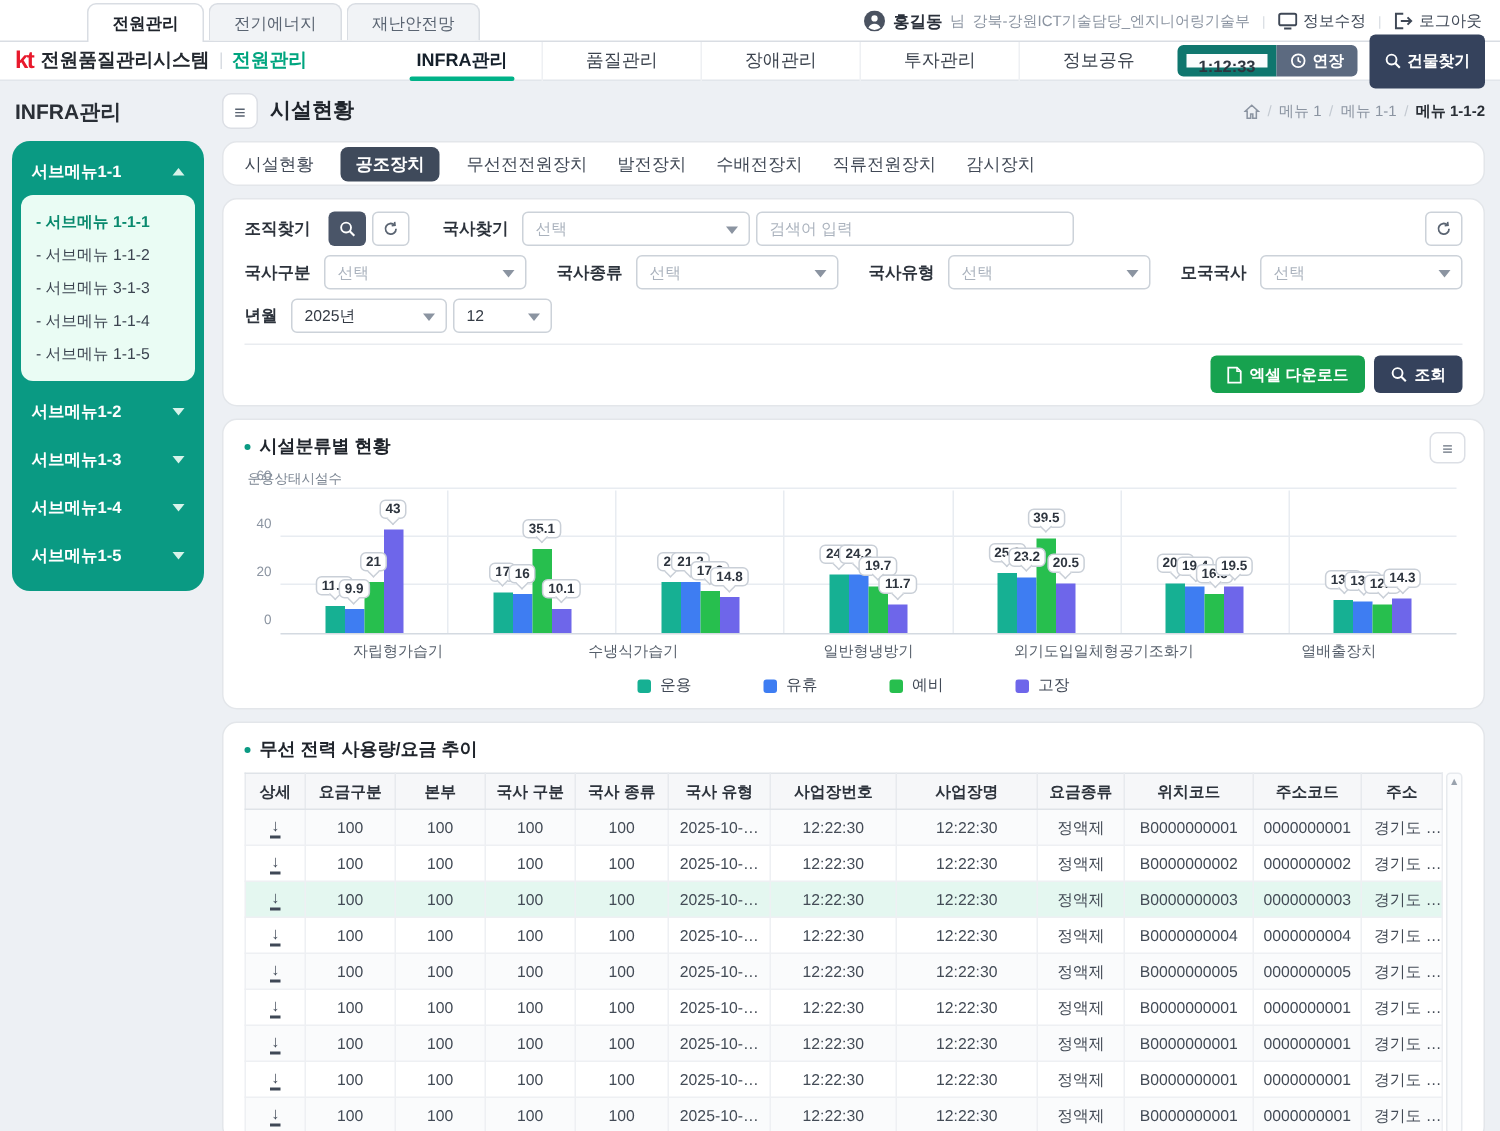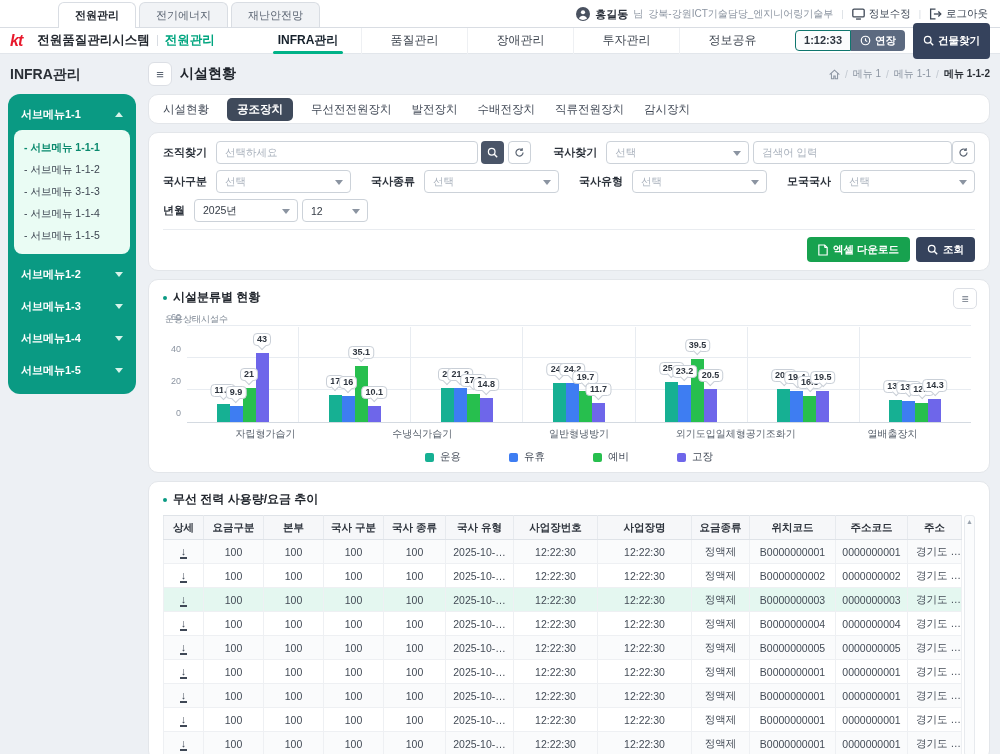--- a/index.html
+++ b/index.html
@@ -12,31 +12,31 @@
   .btab.active{background:#fff;font-weight:bold;color:#1e232b;margin-bottom:-1px;padding-bottom:5px;z-index:2;}
   .top-right{position:absolute;right:12px;top:0;height:28px;display:flex;align-items:center;gap:8px;color:#4a5260;}
   .top-right .sep{color:#d5dae0;font-size:9px;}
   .usr{display:flex;align-items:center;gap:5px;}
   .usr b{font-size:11px;color:#2b313b;}
   .usr .dept{font-size:10px;color:#8b94a1;}
   .tlink{display:flex;align-items:center;gap:4px;font-size:10.5px;color:#3f4856;cursor:pointer;}
 
   
   .appbar{height:26px;background:#fff;border-bottom:1px solid #e2e6eb;display:flex;align-items:center;padding:0 10px;position:relative;}
-  .logo-kt{color:#e8192c;font-weight:bold;font-style:italic;font-size:16px;letter-spacing:-1px;margin-right:15px;}
+  .logo-kt{color:#e8192c;font-weight:bold;font-size:16px;letter-spacing:-1px;margin-right:5px;}
   .sys-title{font-size:12.5px;font-weight:bold;color:#23282f;}
   .logo-div{width:1px;height:11px;background:#d8dce2;margin:0 7px;}
   .mod-title{font-size:12.5px;font-weight:bold;color:#00a57f;}
   .nav{position:absolute;left:255px;top:0;height:26px;display:flex;}
   .nav-item{width:106px;text-align:center;line-height:24px;font-size:12px;color:#3c434e;cursor:pointer;position:relative;border-left:1px solid #eef0f3;}
   .nav-item:first-child{border-left:none;}
   .nav-item.active{font-weight:bold;color:#15202b;}
   .nav-item.active::after{content:"";position:absolute;left:18px;right:18px;bottom:0;height:3px;background:#00b288;border-radius:2px;}
   .app-actions{margin-left:auto;display:flex;align-items:center;}
-  .timer{border:1px solid #0f766e;background:#fbfcfd;height:21px;line-height:19px;padding:0 8px;font-weight:bold;font-size:11px;color:#2e3640;border-radius:4px 0 0 4px;}
+  .timer{border:6px solid #0f766e;background:#fbfcfd;height:21px;line-height:19px;padding:0 8px;font-weight:bold;font-size:11px;color:#2e3640;border-radius:4px 0 0 4px;}
   .btn-extend{height:21px;background:#5c6a80;color:#fff;border-radius:0 4px 4px 0;display:flex;align-items:center;gap:4px;padding:0 9px;font-size:10.5px;font-weight:bold;cursor:pointer;}
   .btn-building{height:36px;background:#35425c;color:#fff;border-radius:4px;display:flex;align-items:center;gap:4px;padding:12px 10px;font-size:10.5px;font-weight:bold;margin-left:8px;cursor:pointer;}
 
   
   .wrap{display:flex;padding:6px 10px 0 8px;gap:12px;}
   .sidebar{width:128px;flex:none;}
   .sb-title{font-size:14px;font-weight:bold;color:#2a2f36;padding:6px 0 10px 2px;}
   .sb-panel{background:#0a9a83;border-radius:12px;padding:4px 0 8px;}
   .smenu{display:flex;align-items:center;justify-content:space-between;padding:9px 13px 8px;color:#fff;font-weight:bold;font-size:11px;cursor:pointer;}
   .chev{width:0;height:0;border-left:4px solid transparent;border-right:4px solid transparent;}
@@ -246,23 +246,20 @@
         <span class="ctab">무선전전원장치</span>
         <span class="ctab">발전장치</span>
         <span class="ctab">수배전장치</span>
         <span class="ctab">직류전원장치</span>
         <span class="ctab">감시장치</span>
       </div>
 
     <div class="card filter-card">
       <div class="f-row">
         <span class="f-label">조직찾기</span>
-        <span class="inp" style="width:280px;">
-            <span class="ph">선택하세요</span>
-          </span>
         <span class="btn-sq btn-search-sq">
           <svg width="11" height="11" viewBox="0 0 14 14">
               <circle cx="6" cy="6" r="4.2" fill="none" stroke="#fff" stroke-width="1.6"></circle>
               <line x1="9.2" y1="9.2" x2="13" y2="13" stroke="#fff" stroke-width="1.8"></line>
             </svg>
         </span>
         <span class="btn-sq btn-refresh">
           <svg width="11" height="11" viewBox="0 0 14 14">
               <path d="M11.5 7a4.5 4.5 0 1 1-1.4-3.2" fill="none" stroke="#5a6472" stroke-width="1.5"></path>
               <path d="M10.3 1.2l.3 2.8-2.8.3" fill="none" stroke="#5a6472" stroke-width="1.4"></path>

